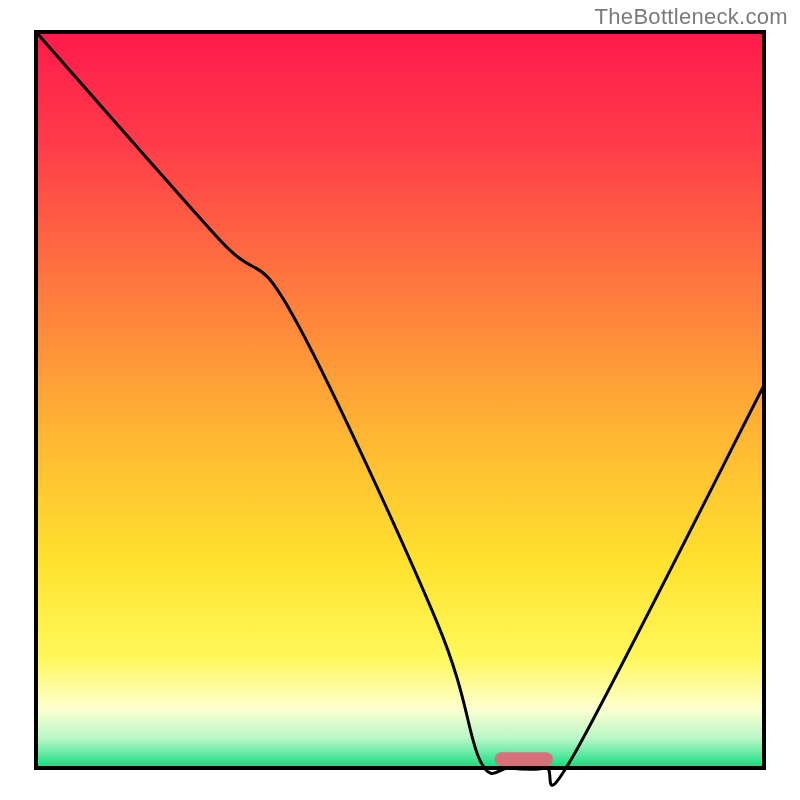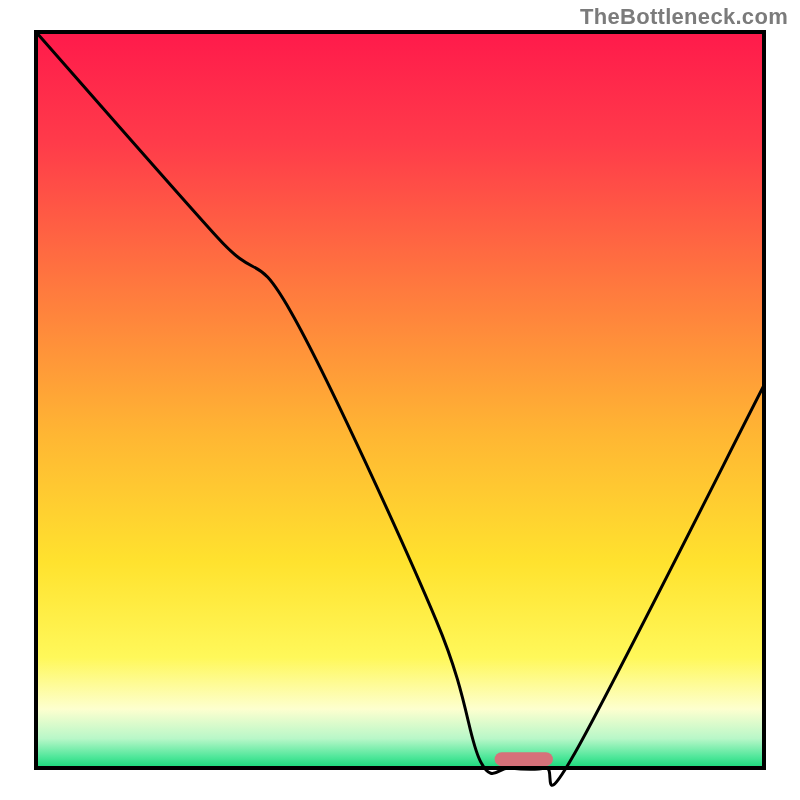--- a/index.html
+++ b/index.html
@@ -1,17 +1,17 @@
 <!DOCTYPE html>
 <html><head>
 <meta charset="utf-8">
 <style>
   html,body{margin:0;padding:0;width:800px;height:800px;background:#fff;font-family:Arial,Helvetica,sans-serif}
   .wrap{position:relative;width:800px;height:800px}
-  .watermark{position:absolute;top:4px;right:12px;font-size:22px;font-weight:700;color:#7b7b7b;letter-spacing:.3px}
+  .watermark{position:absolute;top:4px;right:12px;font-size:22px;font-weight:400;color:#7b7b7b;letter-spacing:.3px}
   svg{display:block}
 </style>
 </head>
 <body>
 
 <div class="wrap">
   <div class="watermark">TheBottleneck.com</div>
 
   <svg id="chart-svg" width="800" height="800" viewBox="0 0 800 800">
     <defs>

